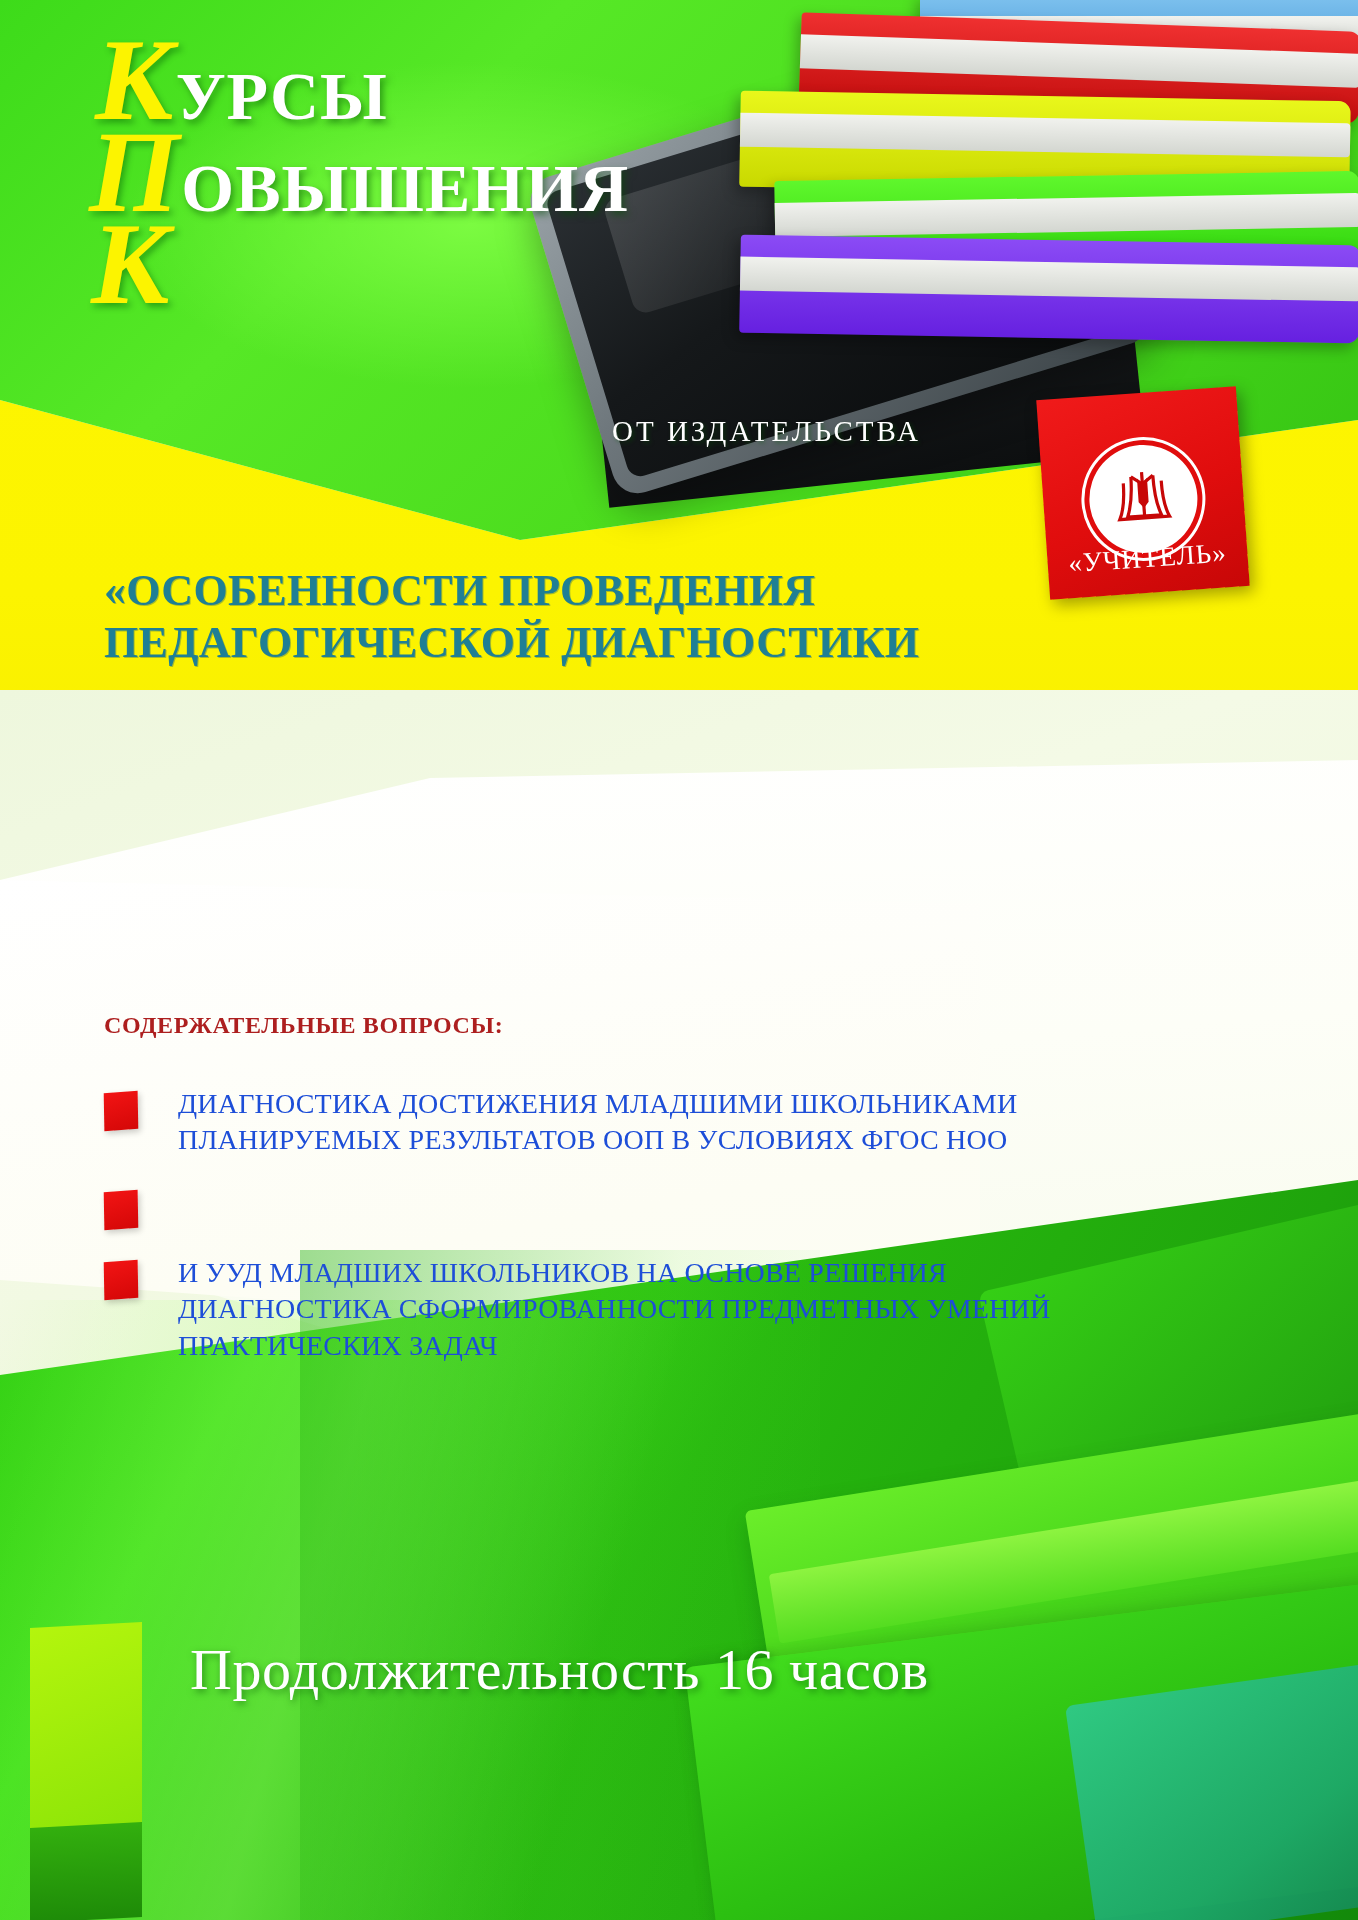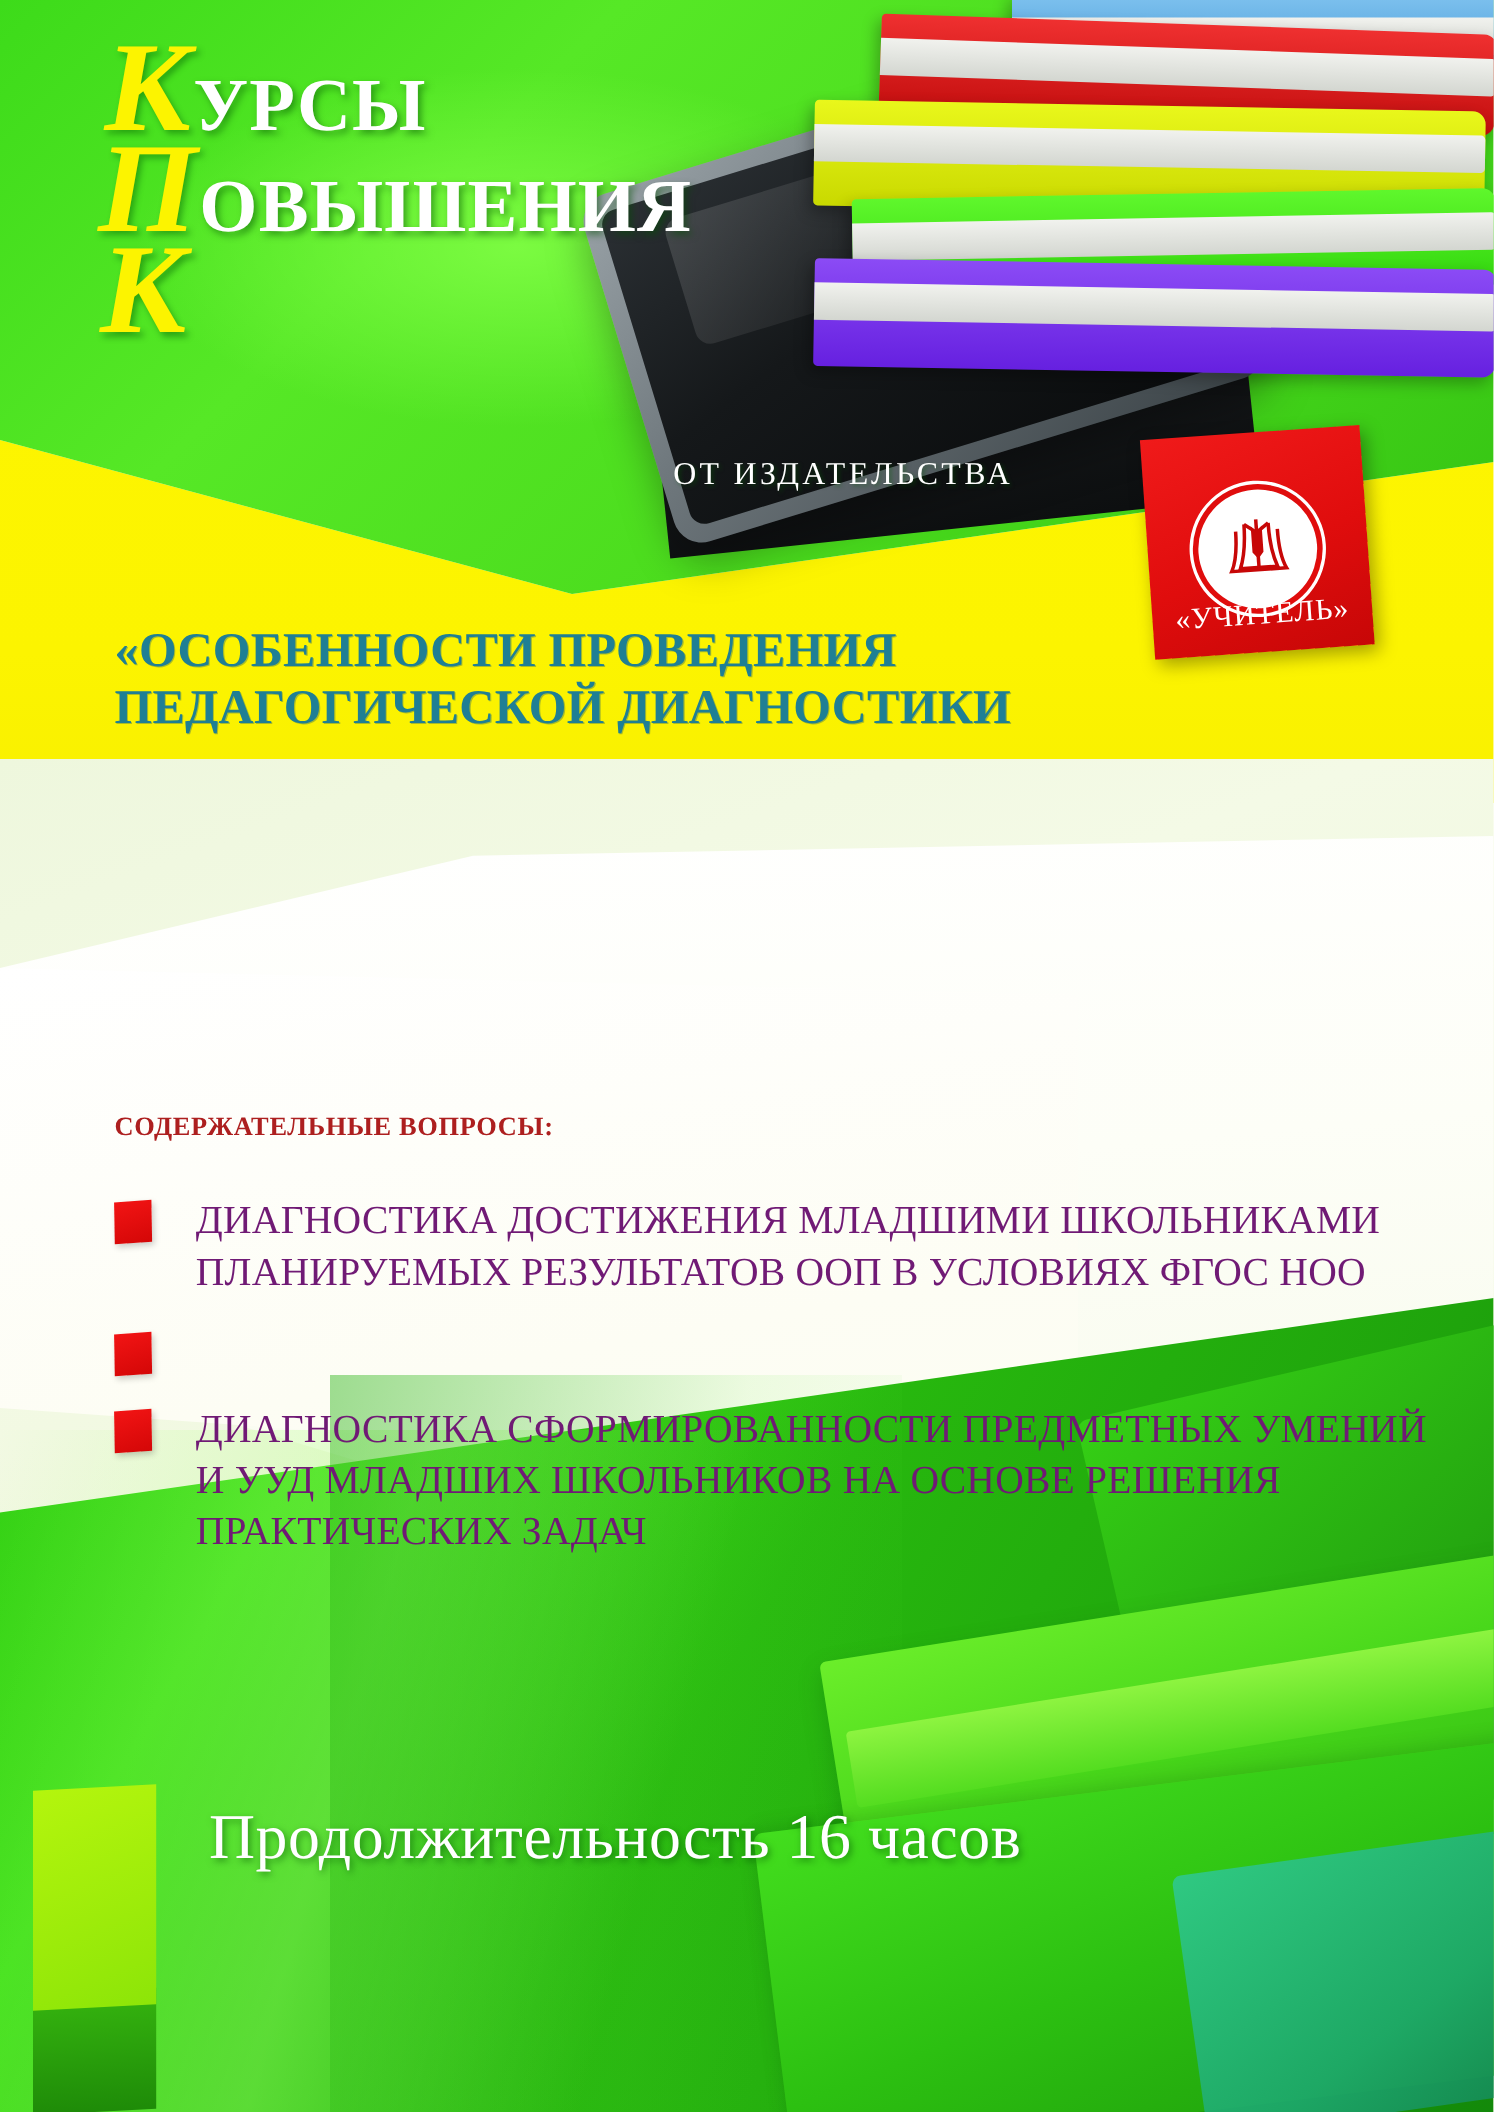--- a/index.html
+++ b/index.html
@@ -327,23 +327,23 @@
     flex: 0 0 auto;
     width: 34px; height: 38px;
     background: linear-gradient(165deg, #f21414 0%, #d40707 100%);
     transform: rotate(-4deg) skewX(-3deg);
     margin-top: 6px;
     box-shadow: 2px 3px 6px rgba(0,0,0,0.20);
   }
   .bullet-txt {
     margin-left: 40px;
     font-family: "Liberation Serif", "DejaVu Serif", serif;
-    font-size: 36px;
+    font-size: 28px;
     line-height: 1.30;
-    color: #701a75;
+    color: #1d4ed8;
     letter-spacing: 0.2px;
   }
   .bullet-txt div { white-space: nowrap; }
 
   
   .duration {
     position: absolute;
     left: 190px; top: 1636px;
     z-index: 14;
     font-family: "Liberation Serif", "DejaVu Serif", serif;
@@ -435,22 +435,22 @@
         <div>ДИАГНОСТИКА ДОСТИЖЕНИЯ МЛАДШИМИ ШКОЛЬНИКАМИ</div>
         <div>ПЛАНИРУЕМЫХ РЕЗУЛЬТАТОВ ООП В УСЛОВИЯХ ФГОС НОО</div>
       </div>
     </div>
     <div class="bullet-row">
       <div class="bullet-sq"></div>
     </div>
     <div class="bullet-row">
       <div class="bullet-sq"></div>
       <div class="bullet-txt">
+        <div>И УУД МЛАДШИХ ШКОЛЬНИКОВ НА ОСНОВЕ РЕШЕНИЯ</div>
         <div>ДИАГНОСТИКА СФОРМИРОВАННОСТИ ПРЕДМЕТНЫХ УМЕНИЙ</div>
-        <div>И УУД МЛАДШИХ ШКОЛЬНИКОВ НА ОСНОВЕ РЕШЕНИЯ</div>
         <div>ПРАКТИЧЕСКИХ ЗАДАЧ</div>
       </div>
     </div>
   </div>
 
   <div class="bottom-green"></div>
   <div class="book-br-3"></div>
   <div class="bg-sheen-a"></div>
   <div class="bg-sheen-b"></div>
   <div class="lime-block-shadow"></div>

